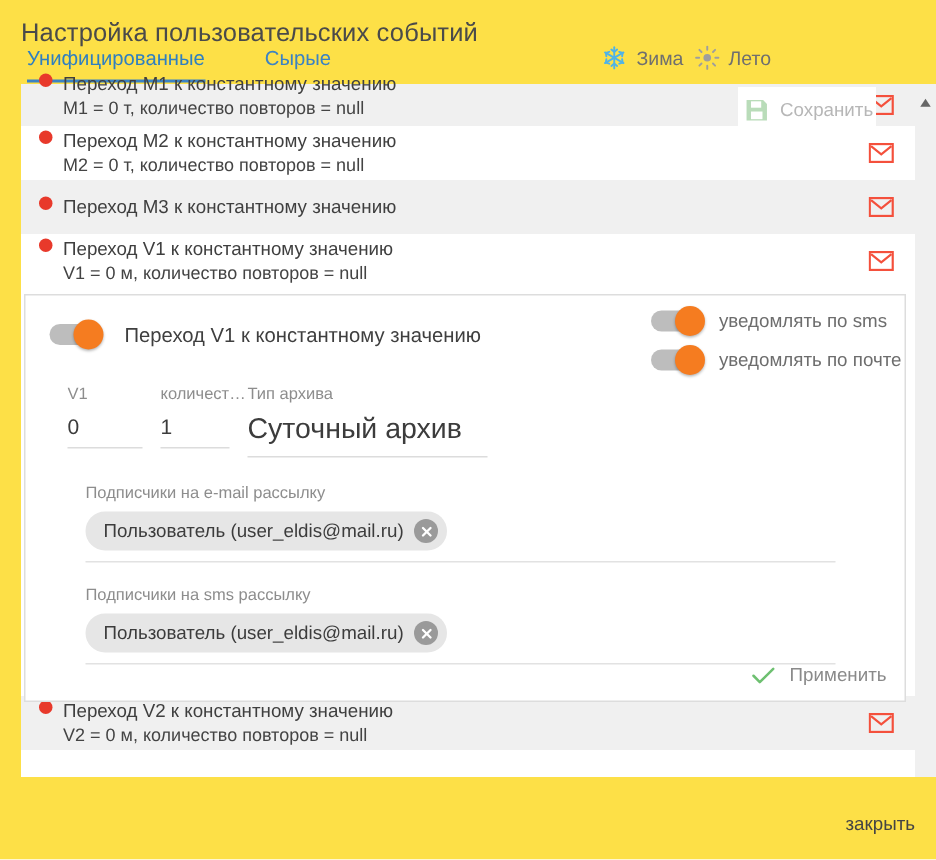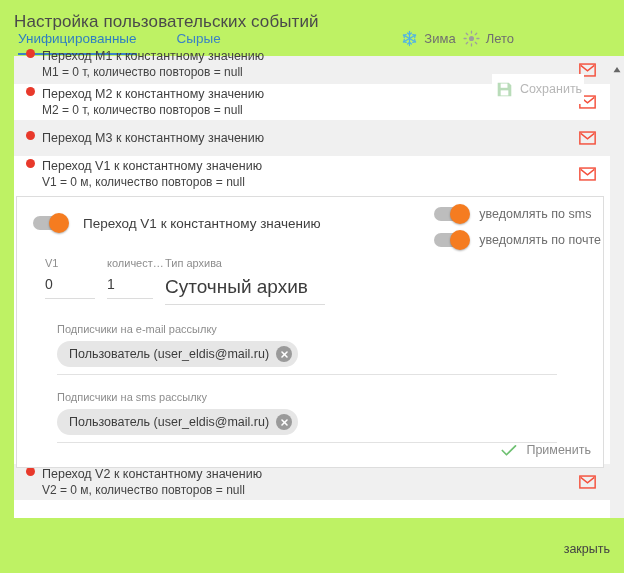--- a/index.html
+++ b/index.html
@@ -4,21 +4,21 @@
 <style>
   * { box-sizing: border-box; margin: 0; padding: 0; }
   html, body {
     width: 624px;
     height: 573px;
     background: #ffffff;
     font-family: "Liberation Sans", sans-serif;
     color: #3c3c3c;
     overflow: hidden;
   }
-  .page { position: relative; width: 624px; height: 573px; background:#bef264; }
+  .page { position: relative; width: 624px; height: 573px; background:#fde047; }
 
   
   .page-title {
     position: absolute;
     left: 14px; top: 12px;
     font-size: 17px;
     font-weight: 400;
     color: #4a4a4a;
     letter-spacing: .1px;
   }
@@ -90,21 +90,20 @@
 
   
   .savebar {
     position: absolute;
     left: 492px; top: 58px;
     width: 92px; height: 30px;
     background: #ffffff;
     display: flex; align-items: center; gap: 7px;
     padding-left: 4px;
     z-index: 6;
-    margin-top: 16px;
   }
   .savebar .save-label { font-size: 12.5px; color: #b7b7b7; white-space: nowrap; }
 
   
   .scrollbar {
     position: absolute;
     right: 0; top: 56px;
     width: 14px; height: 462px;
     background: #f0f0f0;
     z-index: 5;

